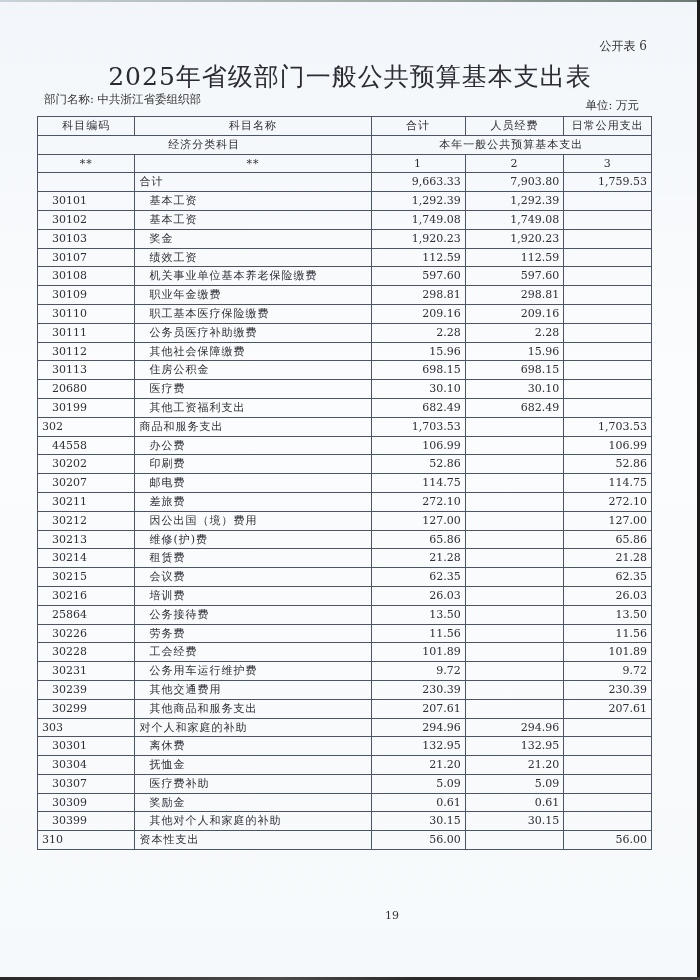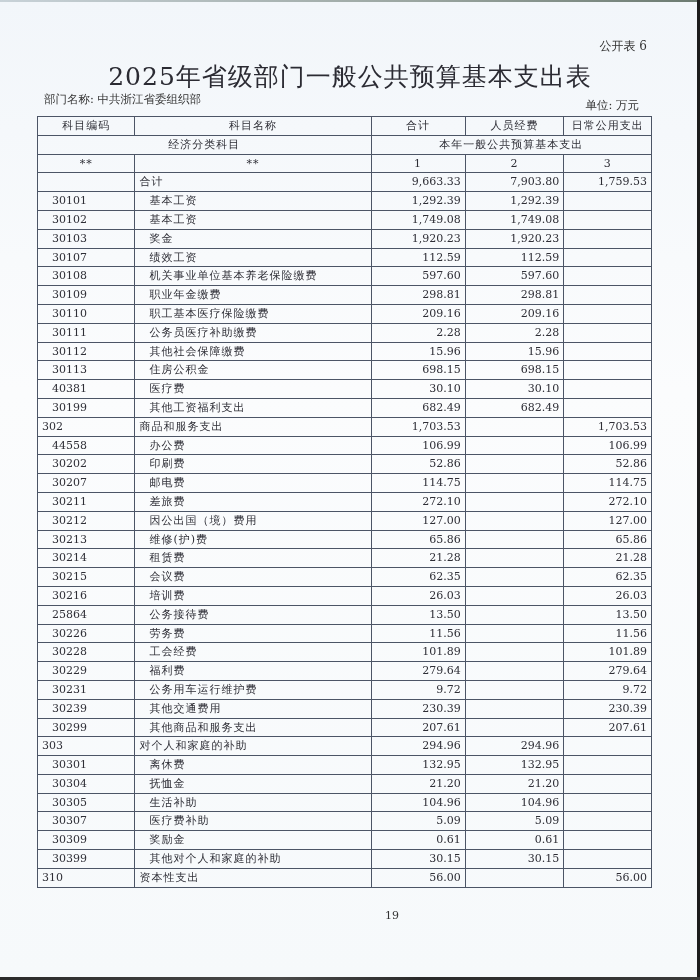--- a/index.html
+++ b/index.html
@@ -224,21 +224,21 @@
           <td class="num"></td>
         </tr>
         <tr>
           <td class="code sub">30113</td>
           <td class="name sub">住房公积金</td>
           <td class="num">698.15</td>
           <td class="num">698.15</td>
           <td class="num"></td>
         </tr>
         <tr>
-          <td class="code sub">40381</td>
+          <td class="code sub">20680</td>
           <td class="name sub">医疗费</td>
           <td class="num">30.10</td>
           <td class="num">30.10</td>
           <td class="num"></td>
         </tr>
         <tr>
           <td class="code sub">30199</td>
           <td class="name sub">其他工资福利支出</td>
           <td class="num">682.49</td>
           <td class="num">682.49</td>
@@ -329,27 +329,20 @@
           <td class="num">11.56</td>
         </tr>
         <tr>
           <td class="code sub">30228</td>
           <td class="name sub">工会经费</td>
           <td class="num">101.89</td>
           <td class="num"></td>
           <td class="num">101.89</td>
         </tr>
         <tr>
-          <td class="code sub">30229</td>
-          <td class="name sub">福利费</td>
-          <td class="num">279.64</td>
-          <td class="num"></td>
-          <td class="num">279.64</td>
-        </tr>
-        <tr>
           <td class="code sub">30231</td>
           <td class="name sub">公务用车运行维护费</td>
           <td class="num">9.72</td>
           <td class="num"></td>
           <td class="num">9.72</td>
         </tr>
         <tr>
           <td class="code sub">30239</td>
           <td class="name sub">其他交通费用</td>
           <td class="num">230.39</td>
@@ -375,27 +368,20 @@
           <td class="name sub">离休费</td>
           <td class="num">132.95</td>
           <td class="num">132.95</td>
           <td class="num"></td>
         </tr>
         <tr>
           <td class="code sub">30304</td>
           <td class="name sub">抚恤金</td>
           <td class="num">21.20</td>
           <td class="num">21.20</td>
-          <td class="num"></td>
-        </tr>
-        <tr>
-          <td class="code sub">30305</td>
-          <td class="name sub">生活补助</td>
-          <td class="num">104.96</td>
-          <td class="num">104.96</td>
           <td class="num"></td>
         </tr>
         <tr>
           <td class="code sub">30307</td>
           <td class="name sub">医疗费补助</td>
           <td class="num">5.09</td>
           <td class="num">5.09</td>
           <td class="num"></td>
         </tr>
         <tr>

